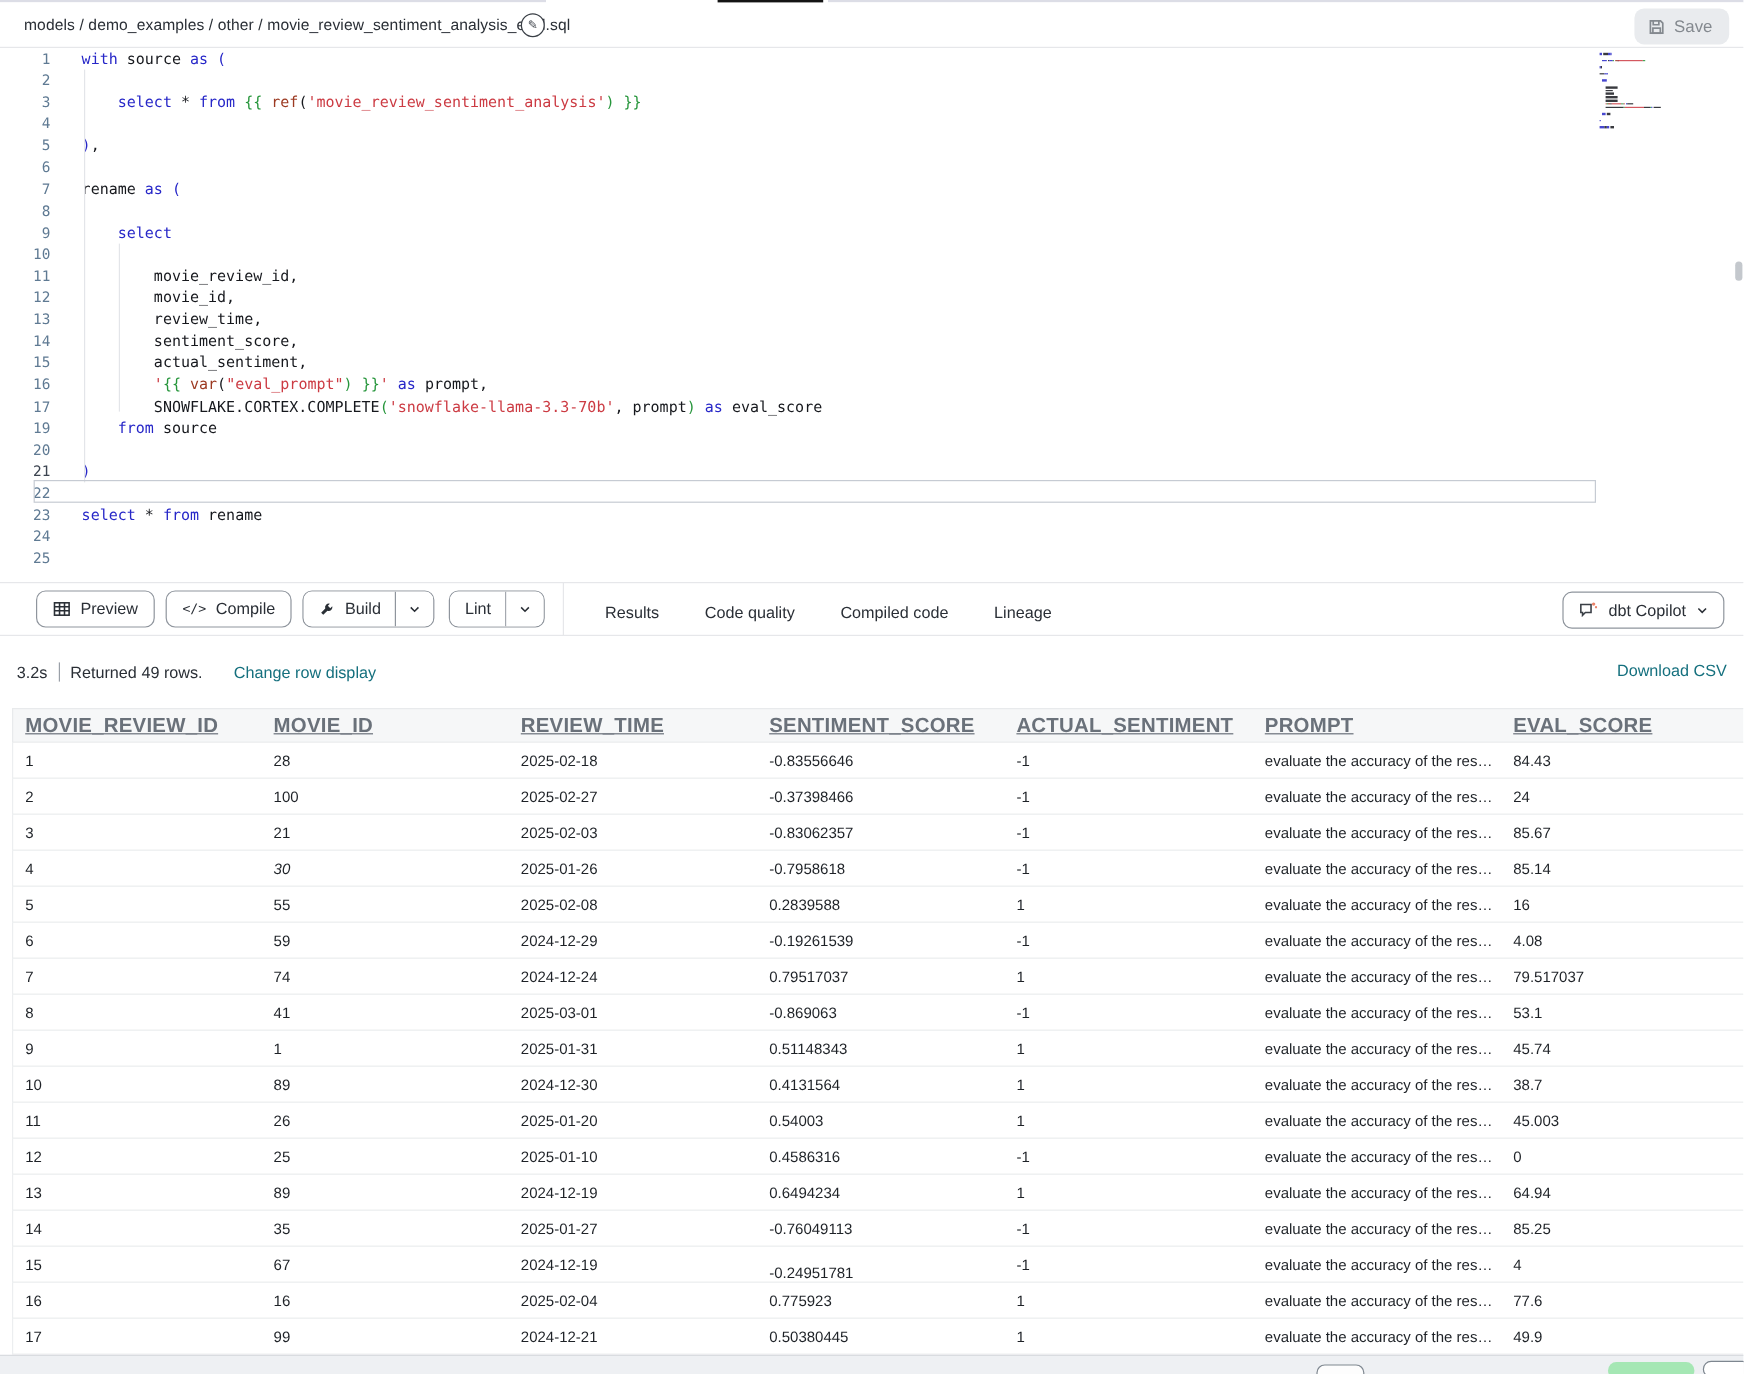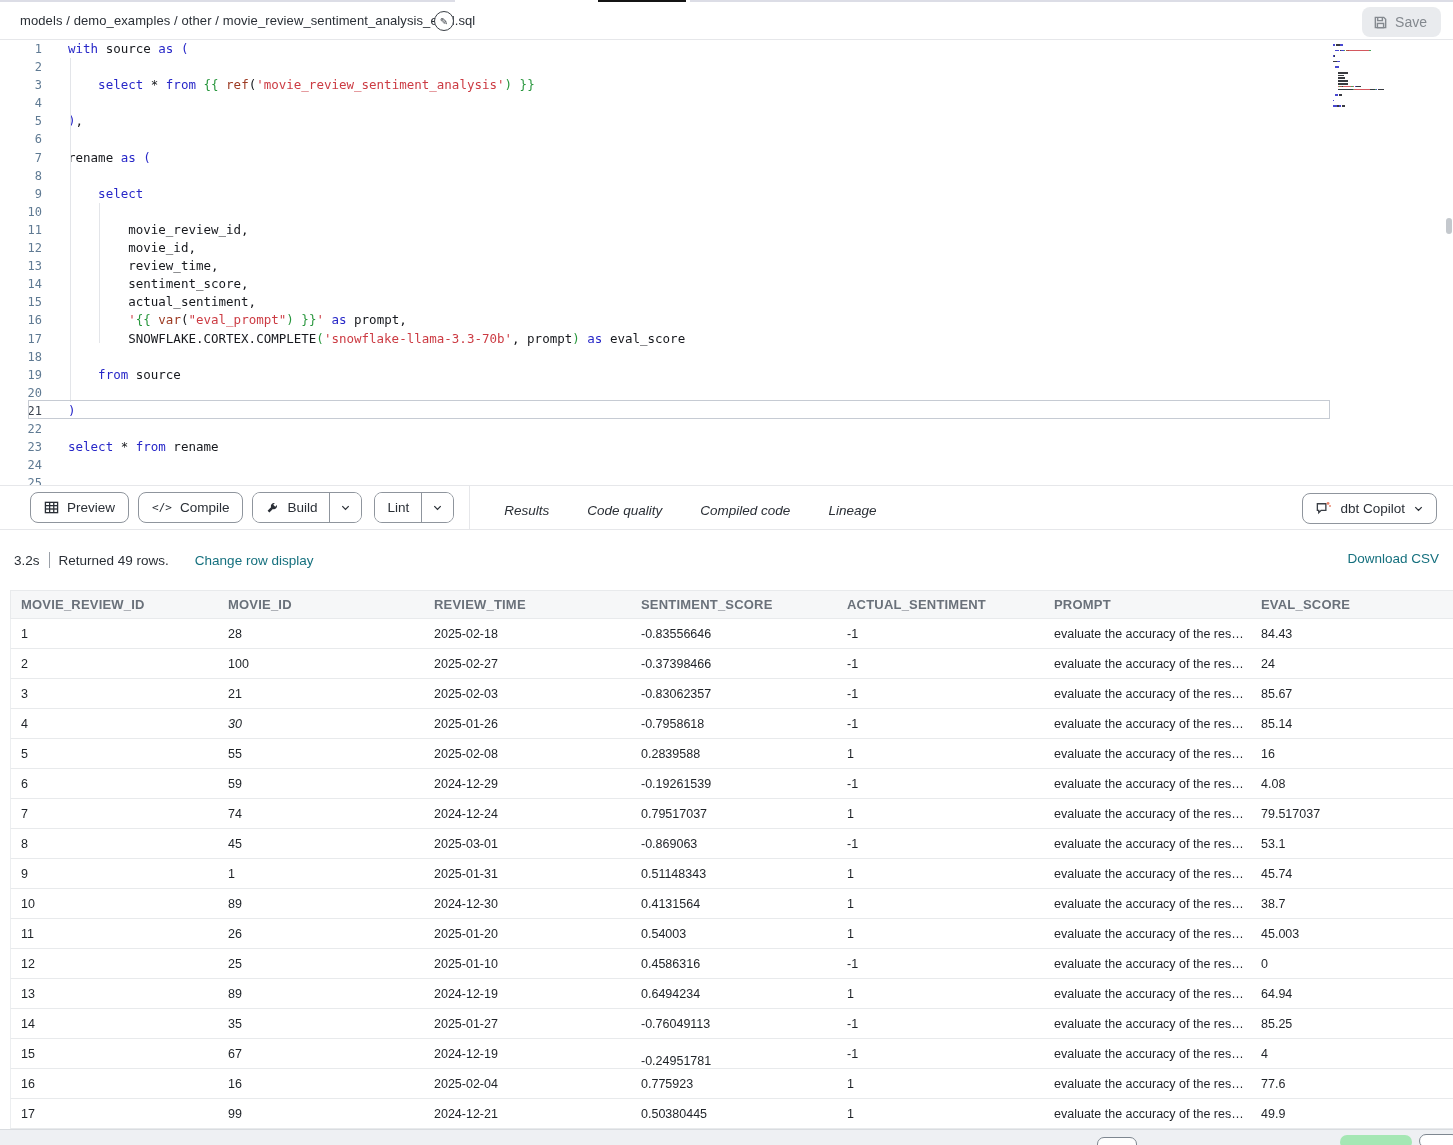--- a/index.html
+++ b/index.html
@@ -37,36 +37,36 @@
 
   
   .toolbar { position:absolute; left:0; top:485px; width:1453px; height:45px; background:#fff; border-top:1px solid #e6e7ea; border-bottom:1px solid #e6e7ea; display:flex; align-items:center; }
   .btn { display:flex; align-items:center; gap:8px; height:31px; border:1px solid #8f959d; border-radius:8px; background:#fff; padding:0 13px; font-size:13.5px; color:#2a2f36; font-family:"Liberation Sans",sans-serif; }
   .btn svg, .btn .glyph { color:#2a2f36; }
   .split { display:flex; height:31px; border:1px solid #8f959d; border-radius:8px; background:#fff; overflow:hidden; }
   .split .main { display:flex; align-items:center; gap:8px; padding:0 12px; font-size:13.5px; border-right:1px solid #8f959d; background:#fff; border:none; border-right:1px solid #8f959d; font-family:"Liberation Sans",sans-serif; color:#2a2f36; }
   .split .caret { display:flex; align-items:center; justify-content:center; width:31px; background:#fff; border:none; }
   .tb-divider { width:1px; height:45px; background:#e6e7ea; margin-left:15px; }
   .tabs { display:flex; height:45px; margin-left:32px; gap:34px; }
-  .tab { display:flex; align-items:center; height:54px; font-size:13.5px; color:#2a2f36; border-bottom:3px solid transparent; padding:0 2px; cursor:default;font-style:italic; }
+  .tab { display:flex; align-items:center; height:54px; font-size:13.5px; color:#2a2f36; border-bottom:3px solid transparent; padding:0 2px; cursor:default; }
   .tab.active { border-bottom-color:#3f444c; font-weight:400; }
   .copilot-btn { position:absolute; right:16px; top:7px; height:31px; display:flex; align-items:center; gap:8px; border:1px solid #8f959d; border-radius:8px; background:#fff; padding:0 12px; font-size:13.5px; color:#2a2f36; font-family:"Liberation Sans",sans-serif; }
 
   
   .status-row { position:absolute; left:0; top:530px; width:1453px; height:60px; background:#fff; display:flex; align-items:center; }
   .status-text { font-size:13.5px; color:#2a2f36; margin-left:14px; display:flex; align-items:center; gap:9px; }
   .status-sep { width:1px; height:16px; background:#9aa0a8; display:inline-block; }
   .link { color:#15707e; font-size:13.5px; cursor:pointer; }
   .change-link { margin-left:26px; }
   .download-link { position:absolute; right:14px; top:21px; }
 
   
   .results { position:absolute; left:0; top:590px; width:1453px; height:539px; overflow:hidden; }
   .thead { display:flex; height:29px; background:#f6f7f8; border-top:1px solid #e8eaec; border-bottom:1px solid #e8eaec; margin-left:10px; border-left:1px solid #e8eaec; }
-  .th { font-size:13px; font-weight:bold; color:#6a717a; letter-spacing:.2px; display:flex; align-items:center; padding-left:10px; }
+  .th { font-size:17px; font-weight:bold; color:#6a717a; letter-spacing:.2px; display:flex; align-items:center; padding-left:10px;text-decoration:underline; }
   .trow { display:flex; height:30px; border-bottom:1px solid #e8eaec; margin-left:10px; border-left:1px solid #eceef0; background:#fff; }
   .td { font-size:12.5px; color:#1e2227; display:flex; align-items:center; padding-left:10px; overflow:hidden; white-space:nowrap; }
   .prompt-cell-inner { display:flex; align-items:center; gap:4px; }
   .prompt-chevron { display:flex; align-items:center; margin-left:2px; }
 
   
   .bottom-bar { position:absolute; left:0; top:1129px; width:1453px; height:16px; background:#eef0f3; border-top:1px solid #d9dce0; }
   .bb-btn-outline { position:absolute; left:1097px; top:7px; width:40px; height:18px; border:1.5px solid #7e8790; border-radius:7px; background:#fdfdfd; }
   .bb-green-pill { position:absolute; left:1340px; top:5px; width:72px; height:14px; border-radius:8px; background:#a5e7b4; }
   .bb-white-btn { position:absolute; left:1419px; top:4px; width:40px; height:14px; border:1.5px solid #7e8790; border-radius:8px; background:#fff; }
@@ -111,21 +111,20 @@
         <div class="code-line"><div class="gutter">8</div><div class="code-text"></div></div>
         <div class="code-line"><div class="gutter">9</div><div class="code-text"><span class="tok-pl">    </span><span class="tok-kw">select</span></div></div>
         <div class="code-line"><div class="gutter">10</div><div class="code-text"></div></div>
         <div class="code-line"><div class="gutter">11</div><div class="code-text"><span class="tok-pl">        movie_review_id,</span></div></div>
         <div class="code-line"><div class="gutter">12</div><div class="code-text"><span class="tok-pl">        movie_id,</span></div></div>
         <div class="code-line"><div class="gutter">13</div><div class="code-text"><span class="tok-pl">        review_time,</span></div></div>
         <div class="code-line"><div class="gutter">14</div><div class="code-text"><span class="tok-pl">        sentiment_score,</span></div></div>
         <div class="code-line"><div class="gutter">15</div><div class="code-text"><span class="tok-pl">        actual_sentiment,</span></div></div>
         <div class="code-line"><div class="gutter">16</div><div class="code-text"><span class="tok-pl">        </span><span class="tok-st">'</span><span class="tok-jj">{{</span><span class="tok-pl"> </span><span class="tok-fn">var</span><span class="tok-pl">(</span><span class="tok-st">"eval_prompt"</span><span class="tok-jj">)</span><span class="tok-pl"> </span><span class="tok-jj">}}</span><span class="tok-st">'</span><span class="tok-pl"> </span><span class="tok-kw">as</span><span class="tok-pl"> prompt,</span></div></div>
         <div class="code-line"><div class="gutter">17</div><div class="code-text"><span class="tok-pl">        SNOWFLAKE.CORTEX.COMPLETE</span><span class="tok-jj">(</span><span class="tok-st">'snowflake-llama-3.3-70b'</span><span class="tok-pl">, prompt</span><span class="tok-jj">)</span><span class="tok-pl"> </span><span class="tok-kw">as</span><span class="tok-pl"> eval_score</span></div></div>
-        <div class="code-line"><div class="gutter">18</div><div class="code-text"></div></div>
         <div class="code-line"><div class="gutter">19</div><div class="code-text"><span class="tok-pl">    </span><span class="tok-kw">from</span><span class="tok-pl"> source</span></div></div>
         <div class="code-line"><div class="gutter">20</div><div class="code-text"></div></div>
         <div class="code-line"><div class="gutter" style="color: rgb(60, 68, 80);">21</div><div class="code-text"><span class="tok-kw">)</span></div></div>
         <div class="code-line"><div class="gutter">22</div><div class="code-text"></div></div>
         <div class="code-line"><div class="gutter">23</div><div class="code-text"><span class="tok-kw">select</span><span class="tok-pl"> * </span><span class="tok-kw">from</span><span class="tok-pl"> rename</span></div></div>
         <div class="code-line"><div class="gutter">24</div><div class="code-text"></div></div>
         <div class="code-line"><div class="gutter">25</div><div class="code-text"></div></div>
       </div>
     <div class="active-line-box"></div>
     <div class="minimap" id="minimap">
@@ -448,21 +447,21 @@
                 <svg width="10" height="10" viewBox="0 0 10 10" fill="none" stroke="#3a3f46" stroke-width="1.5">
                   <polyline points="3,1.5 7.5,5 3,8.5"></polyline>
                 </svg>
               </span>
             </div>
           </div>
           <div class="td" style="width: 193px;">79.517037</div>
         </div>
         <div class="trow">
           <div class="td" style="width: 207px;">8</div>
-          <div class="td" style="width: 206px;">45</div>
+          <div class="td" style="width: 206px;">41</div>
           <div class="td" style="width: 207px;">2025-03-01</div>
           <div class="td" style="width: 206px;">-0.869063</div>
           <div class="td" style="width: 207px;">-1</div>
           <div class="td" style="width: 207px;">
             <div class="prompt-cell-inner">
               <span>evaluate the accuracy of the res…</span>
               <span class="prompt-chevron">
                 <svg width="10" height="10" viewBox="0 0 10 10" fill="none" stroke="#3a3f46" stroke-width="1.5">
                   <polyline points="3,1.5 7.5,5 3,8.5"></polyline>
                 </svg>

